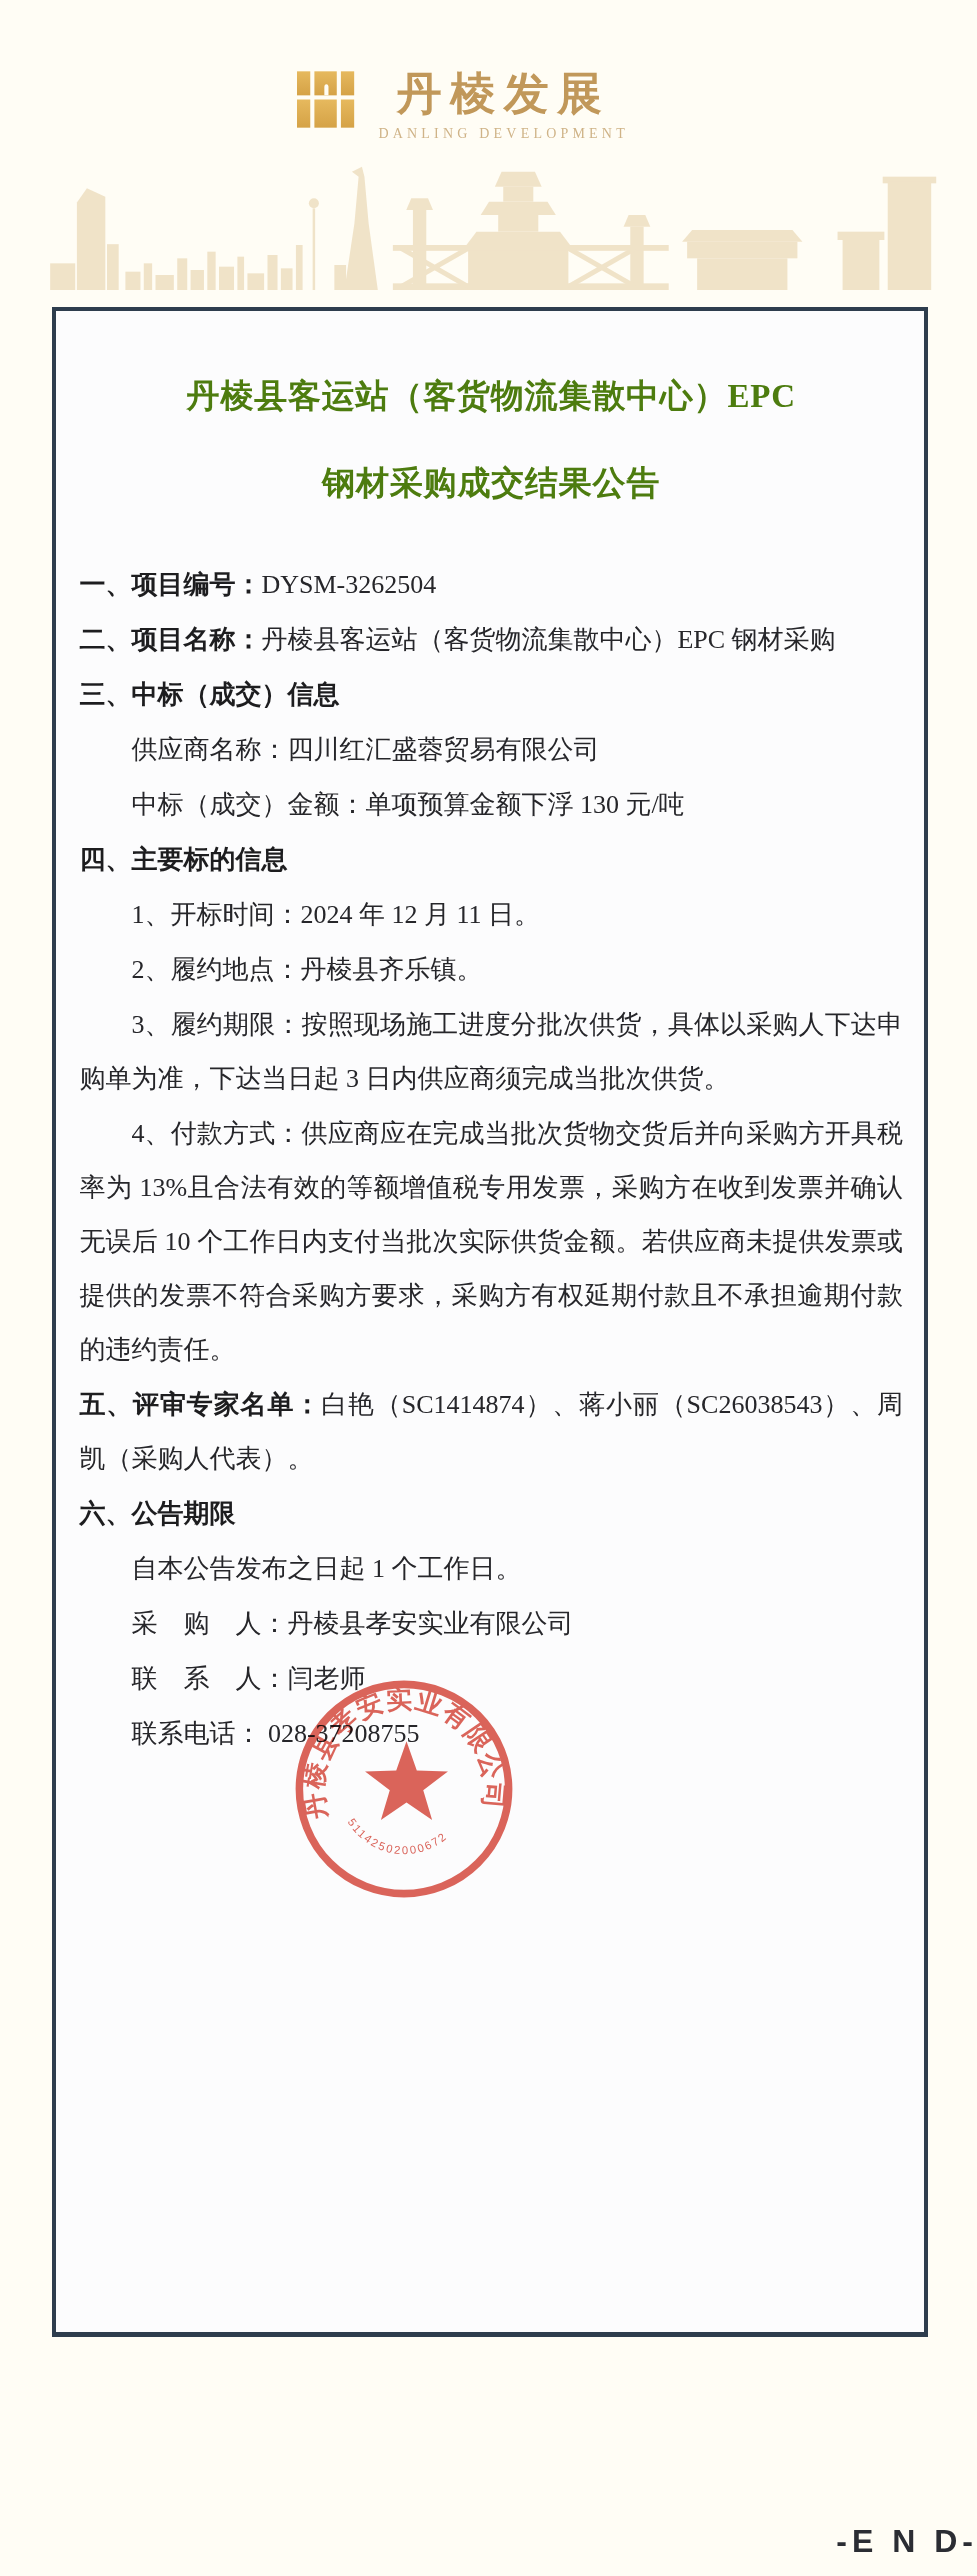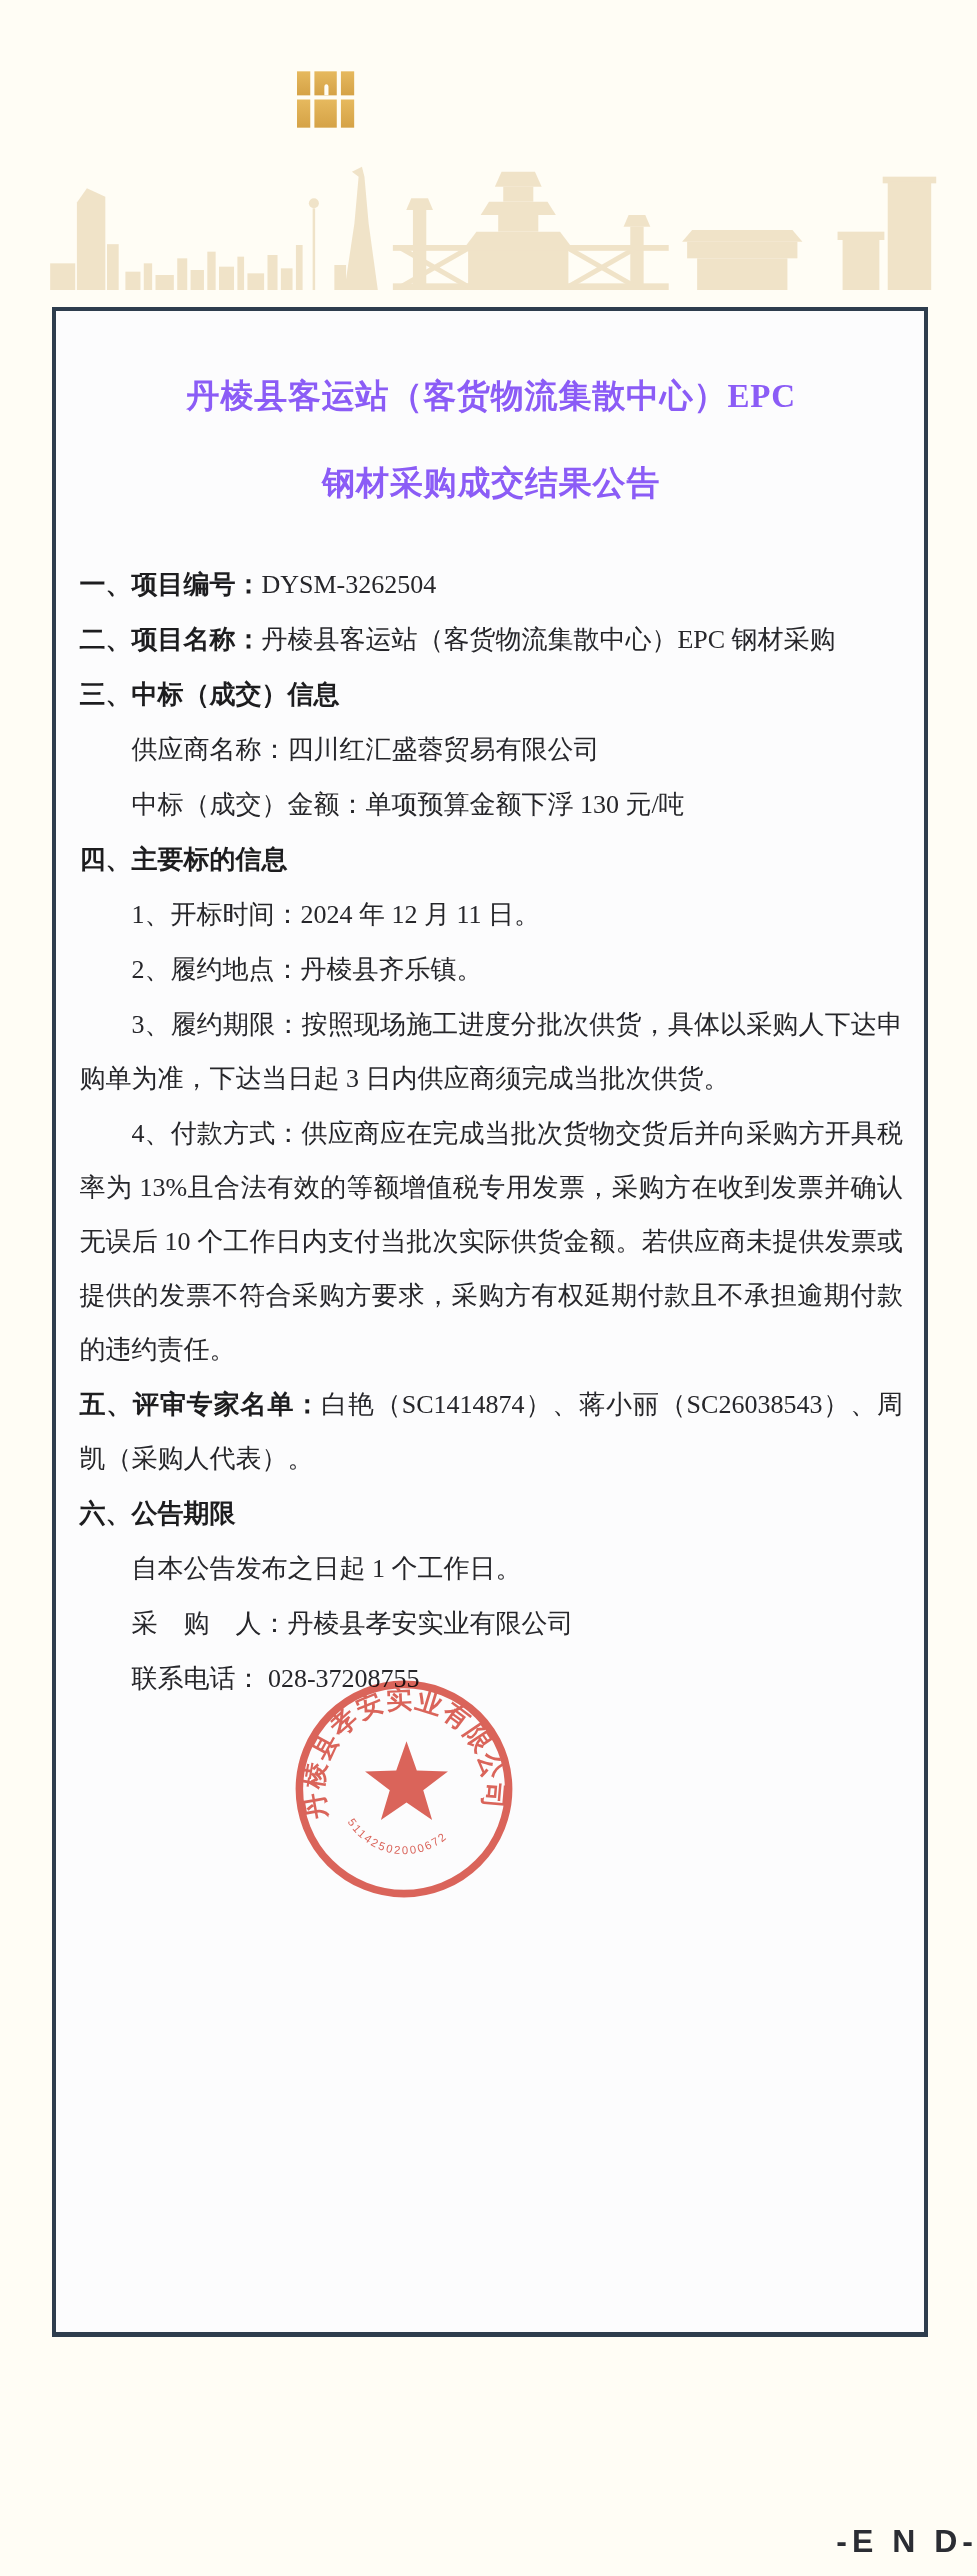--- a/index.html
+++ b/index.html
@@ -34,21 +34,21 @@
   
   .doc-box {
     position:absolute; left:52px; top:307px;
     width:876px; height:2030px;
     background:#fcfcfd;
     border:4.2px solid #2e3d4d;
     border-bottom-width:5.8px;
     padding:42px 21px 0 23.4px;
   }
   .doc-title {
-    text-align:center; font-weight:700; color:#8b5cf6;
+    text-align:center; font-weight:700; color:#4d7c0f;
     font-size:33px; line-height:87px; letter-spacing:0.8px;
     margin-bottom:30px;
     font-family:"Liberation Serif","DejaVu Serif",serif;
   }
   .doc-body { color:#26262a; }
   .para {
     font-size:26px; line-height:54px;
     text-align:justify; text-justify:inter-ideograph;
     color:#26262a;
   }
@@ -90,20 +90,24 @@
       </defs>
 
       <rect x="0" y="0" width="16" height="29" fill="url(#goldg)"></rect>
       <rect x="0" y="34" width="16" height="34" fill="url(#goldg)"></rect>
       <rect x="21" y="0" width="27" height="29" fill="url(#goldg)"></rect>
       <rect x="21" y="34" width="27" height="34" fill="url(#goldg)"></rect>
       <rect x="53" y="0" width="16" height="29" fill="url(#goldg)"></rect>
       <rect x="53" y="34" width="16" height="34" fill="url(#goldg)"></rect>
       <path d="M33 29 v-10 a2.5 3.5 0 0 1 5 0 v10 z" fill="#fffdf5"></path>
     </svg>
+    <div class="brand-text">
+      <div class="brand-cn">丹棱发展</div>
+      <div class="brand-en">DANLING DEVELOPMENT</div>
+    </div>
   </div>
 
   <svg class="skyline" viewBox="0 0 1170 150" preserveAspectRatio="none">
     <g fill="#dfc493" opacity="0.45">
       <rect x="60" y="118" width="30" height="32"></rect>
       <polygon points="92,150 92,45 104,28 126,38 126,150"></polygon>
       <rect x="128" y="95" width="14" height="55"></rect>
       <rect x="150" y="128" width="18" height="22"></rect>
       <rect x="172" y="118" width="10" height="32"></rect>
       <rect x="186" y="132" width="22" height="18"></rect>
@@ -159,20 +163,21 @@
       <p class="para indent"><span class="lbl"></span><span>中标（成交）金额：单项预算金额下浮 130 元/吨</span></p>
       <p class="para"><span class="lbl">四、主要标的信息</span><span></span></p>
       <p class="para indent"><span class="lbl"></span><span>1、开标时间：2024 年 12 月 11 日。</span></p>
       <p class="para indent"><span class="lbl"></span><span>2、履约地点：丹棱县齐乐镇。</span></p>
       <p class="para indent"><span class="lbl"></span><span>3、履约期限：按照现场施工进度分批次供货，具体以采购人下达申购单为准，下达当日起 3 日内供应商须完成当批次供货。</span></p>
       <p class="para indent"><span class="lbl"></span><span>4、付款方式：供应商应在完成当批次货物交货后并向采购方开具税率为 13%且合法有效的等额增值税专用发票，采购方在收到发票并确认无误后 10 个工作日内支付当批次实际供货金额。若供应商未提供发票或提供的发票不符合采购方要求，采购方有权延期付款且不承担逾期付款的违约责任。</span></p>
       <p class="para"><span class="lbl">五、评审专家名单：</span><span>白艳（SC1414874）、蒋小丽（SC26038543）、周凯（采购人代表）。</span></p>
       <p class="para"><span class="lbl">六、公告期限</span><span></span></p>
       <p class="para indent"><span class="lbl"></span><span>自本公告发布之日起 1 个工作日。</span></p>
       <p class="para indent"><span class="lbl"></span><span>采　购　人：丹棱县孝安实业有限公司</span></p>
+      <p class="para indent"><span class="lbl"></span><span>联　系　人：闫老师</span></p>
       <p class="para indent"><span class="lbl"></span><span>联系电话： 028-37208755</span></p>
     </div>
   </div>
 
   <svg class="seal" viewBox="0 0 270 270">
     <g opacity="0.9">
       <circle cx="135" cy="135" r="125" fill="none" stroke="#d6463a" stroke-width="9"></circle>
       <polygon points="138,78 150.3,113 187.5,114 158,136.5 168.6,172 138,151 107.4,172 118,136.5 88.5,114 125.7,113" fill="#d6463a"></polygon>
       <defs>
         <path id="sealArc" d="M43.8,168.2 A97,97 0 1 1 226.2,168.2" fill="none"></path>

